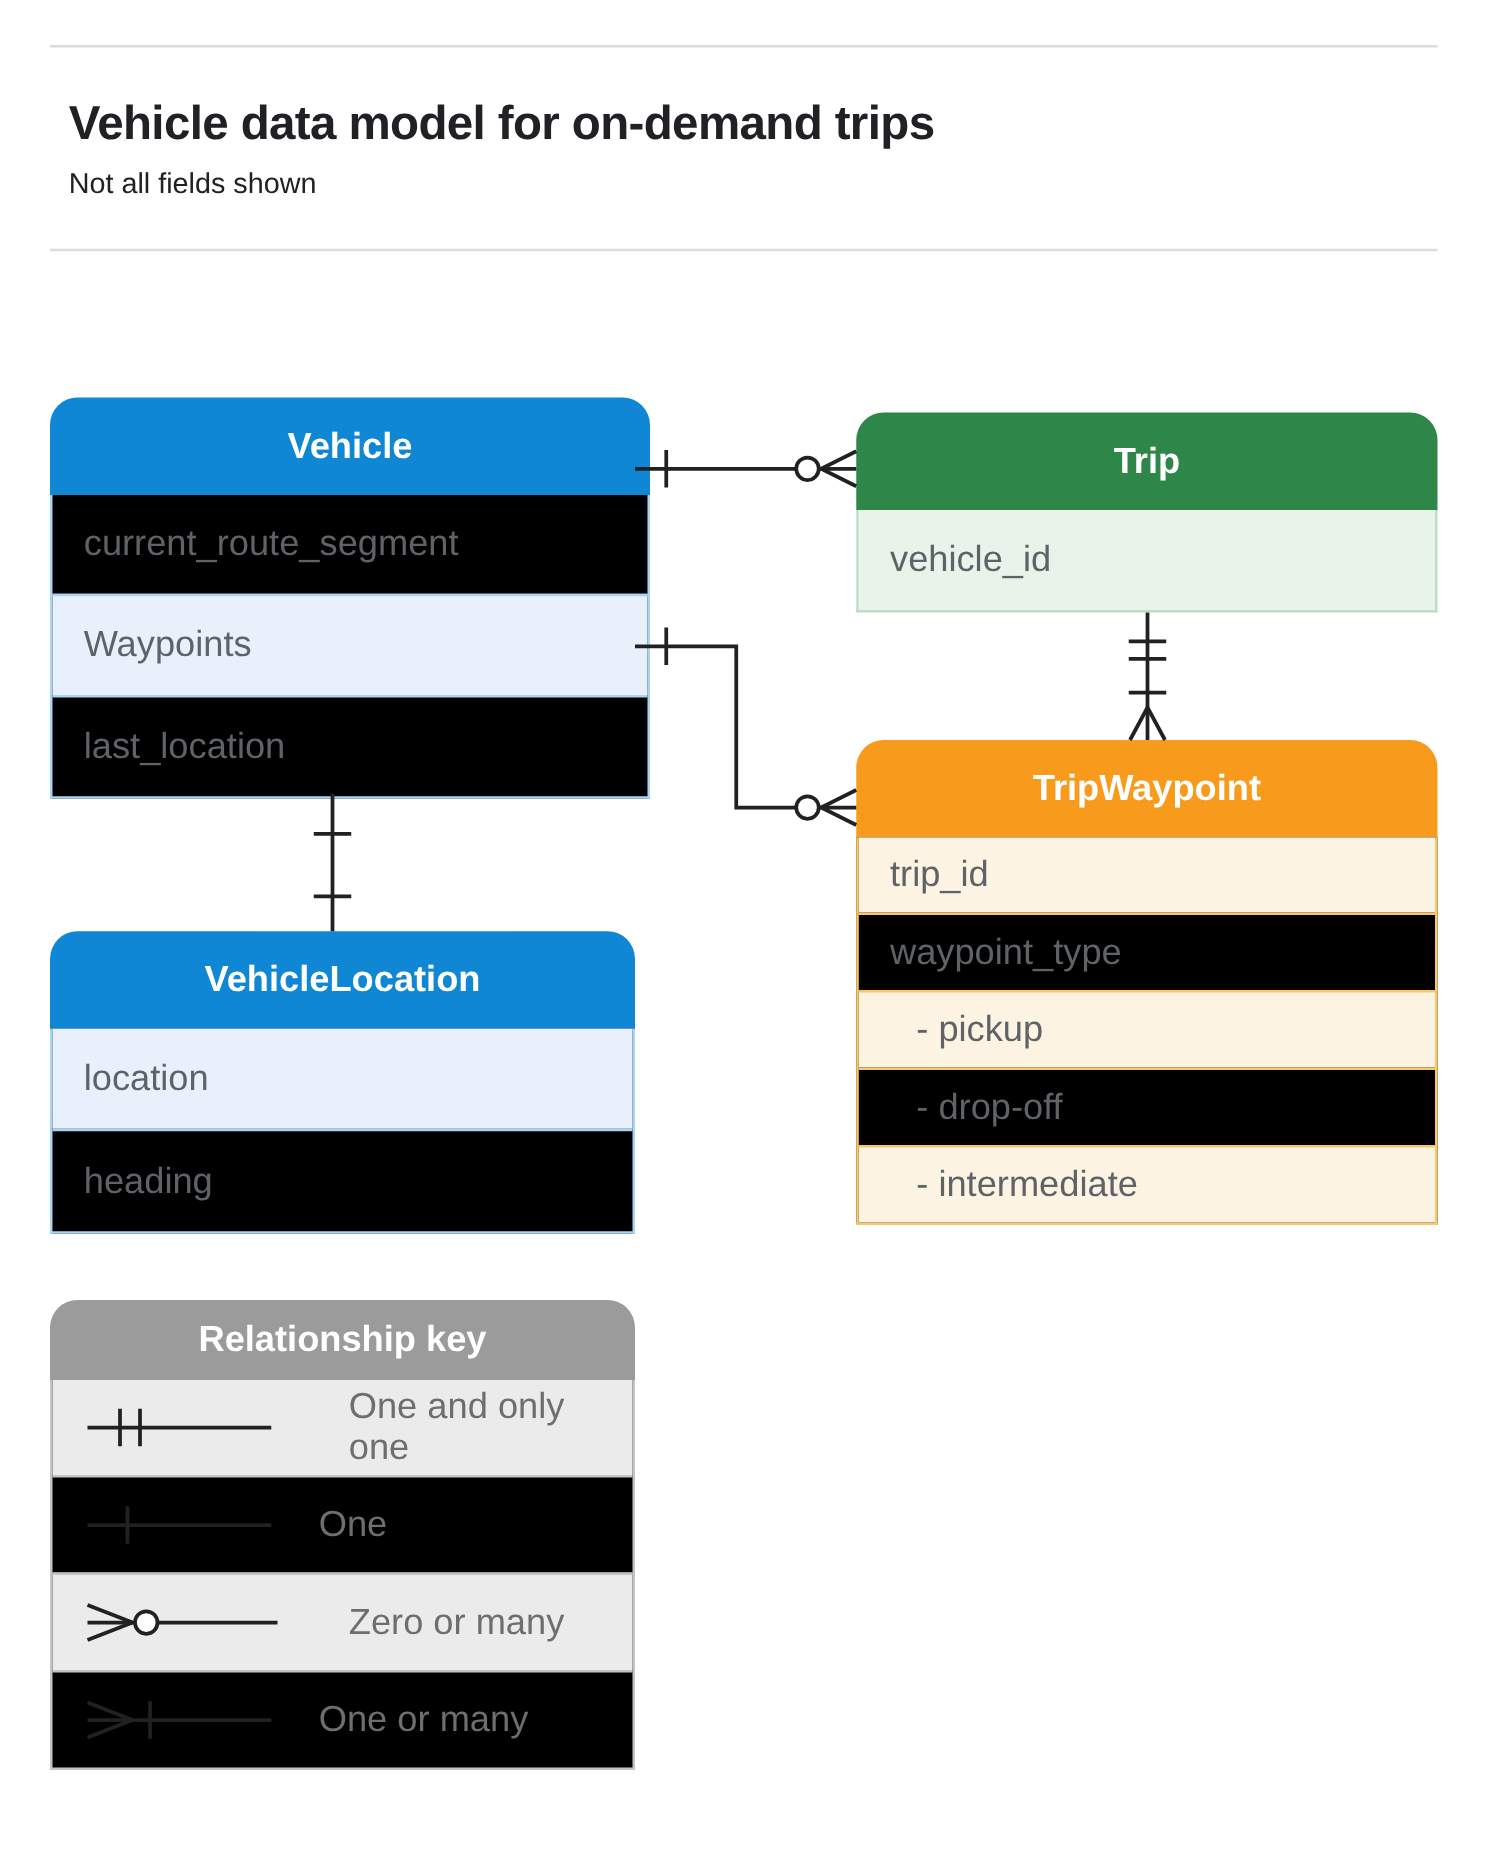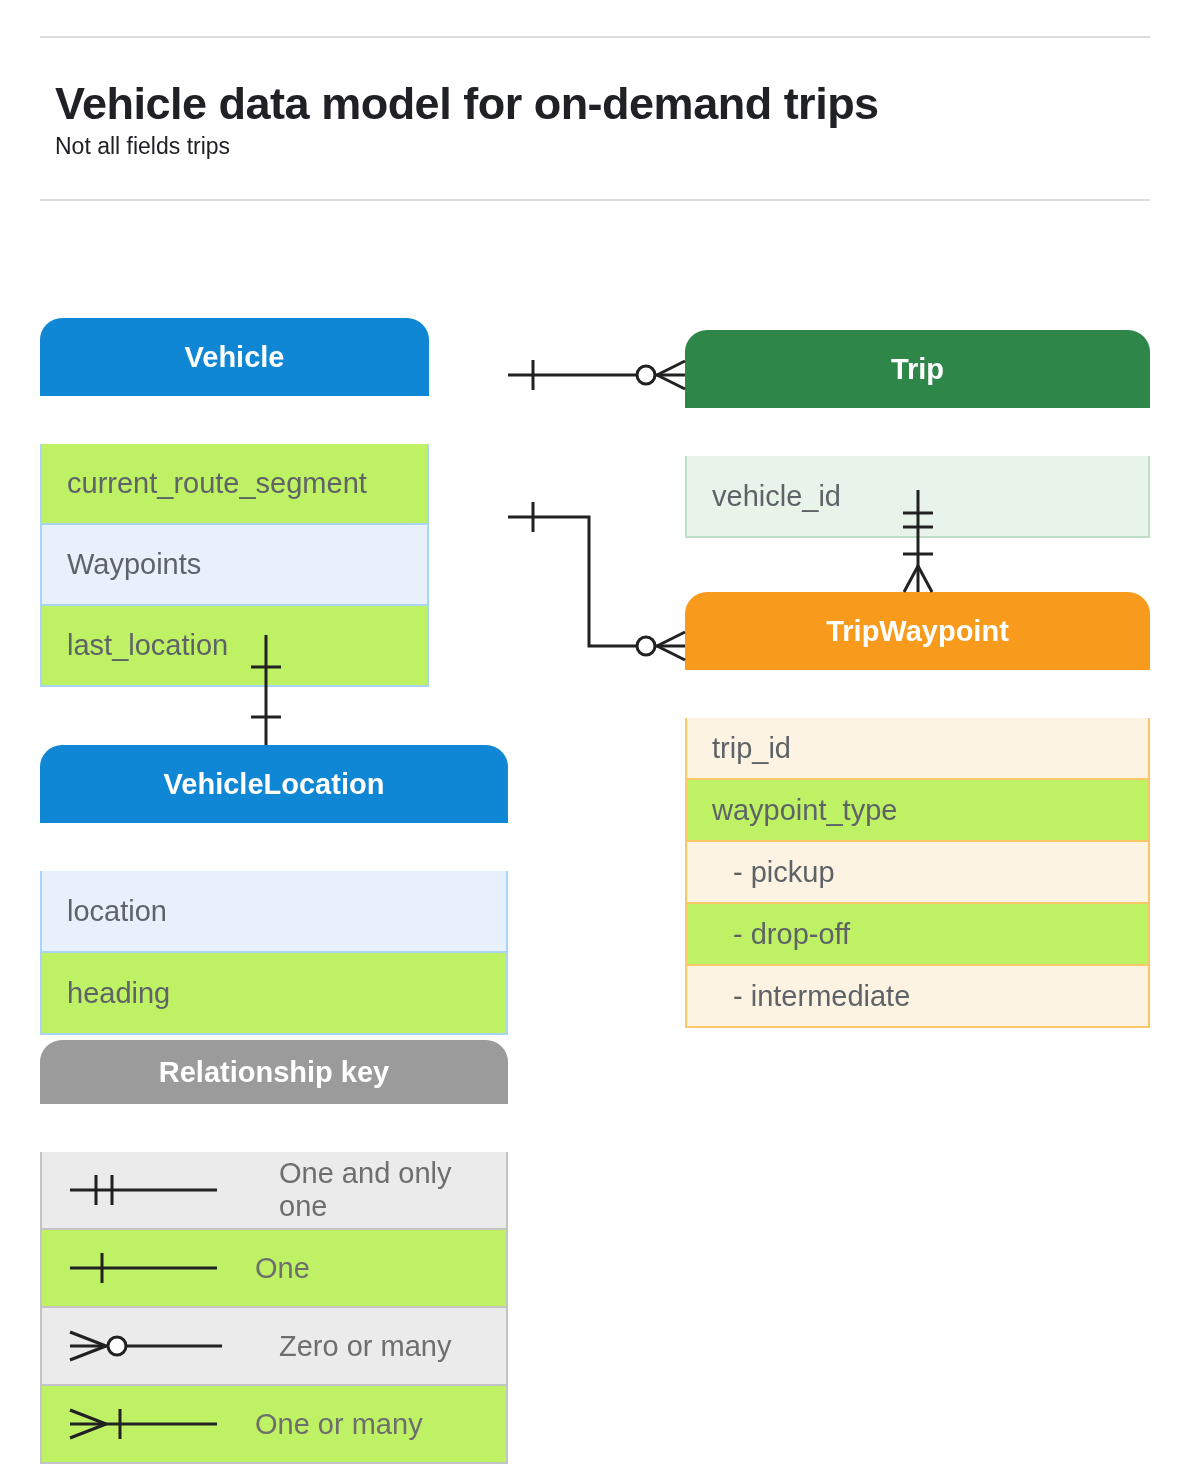--- a/index.html
+++ b/index.html
@@ -11,29 +11,29 @@
     --title-text:#202124; --rule:#dadce0;
   }
   html,body{margin:0;padding:0;background:#ffffff;}
   body{font-family:"Liberation Sans",sans-serif;}
   .canvas{position:relative;width:1190px;height:1480px;background:#fff;overflow:hidden;}
 
   .rule{position:absolute;left:40px;width:1110px;height:2px;background:var(--rule,#dadce0);}
   .rule-top{top:36px;}
   .rule-bottom{top:199px;}
 
-  .page-title{position:absolute;left:55px;top:78px;font-size:45px;font-weight:700;
+  .page-title{position:absolute;left:55px;top:78px;font-size:38px;font-weight:700;
     color:var(--title-text,#202124);letter-spacing:-0.5px;}
   .page-subtitle{position:absolute;left:55px;top:133px;font-size:23px;font-weight:400;
     color:var(--title-text,#202124);}
 
   .entity{position:absolute;border-radius:22px 22px 0 0;}
   .entity-header{height:78px;border-radius:22px 22px 0 0;display:flex;align-items:center;
     justify-content:center;color:#ffffff;font-size:29px;font-weight:700;}
-  .entity-body{border-width:2px;border-style:solid;border-top:none;background:#bef264;margin-top:48px;}
+  .entity-body{border-width:2px;border-style:solid;border-top:none;background:#000000;}
   .row{height:79px;display:flex;align-items:center;padding-left:25px;font-size:29px;
     color:var(--field-text,#5f6368);}
   .row.indent{padding-left:46px;}
 
   
   .t-blue .entity-header{background:var(--blue,#0f87d4);}
   .t-blue .entity-body{border-color:var(--blue-border,#a8d4f5);}
   .t-blue .row + .row{border-top:2px solid var(--blue-border,#a8d4f5);}
   .t-blue .row.alt{background:var(--blue-light,#e8f1fb);}
 
@@ -45,21 +45,21 @@
   .t-orange .entity-body{border-color:var(--orange-border,#fbc868);}
   .t-orange .row + .row{border-top:2px solid var(--orange-border,#fbc868);}
   .t-orange .row.alt{background:var(--orange-light,#fdf3e2);}
 
   .t-gray .entity-header{background:var(--gray,#9b9b9b);height:64px;}
   .t-gray .entity-body{border-color:var(--gray-border,#c4c4c4);}
   .t-gray .row + .row{border-top:2px solid var(--gray-border,#c4c4c4);}
   .t-gray .row.alt{background:var(--gray-light,#ebebeb);gap:24px;}
 
   
-  #vehicle{left:40px;top:318px;width:389px;}
+  #vehicle{left:40px;top:318px;width:480px;}
   #trip{left:685px;top:330px;width:465px;}
   #trip-waypoint{left:685px;top:592px;width:465px;}
   #trip-waypoint .row{height:60px;}
   #trip .row{height:80px;}
   #vehicle-location{left:40px;top:745px;width:468px;}
   #vehicle-location .row{height:80px;}
 
   
   #legend{left:40px;top:1040px;width:468px;}
   #legend .row{height:76px;padding-left:0;color:var(--legend-text,#6e6e6e);font-size:29px;}
@@ -69,21 +69,21 @@
   .connectors{position:absolute;left:0;top:0;width:1190px;height:1480px;pointer-events:none;}
   .connectors *{vector-effect:non-scaling-stroke;}
 </style>
 </head>
 <body>
 
 <div class="canvas">
 
   <div class="rule rule-top"></div>
   <div class="page-title">Vehicle data model for on-demand trips</div>
-  <div class="page-subtitle">Not all fields trips</div>
+  <div class="page-subtitle">Not all fields shown</div>
   <div class="rule rule-bottom"></div>
 
   <div class="entity t-blue" id="vehicle">
     <div class="entity-header">Vehicle</div>
     <div class="entity-body">
       <div class="row">current_route_segment</div>
       <div class="row alt">Waypoints</div>
       <div class="row">last_location</div>
     </div>
   </div>

